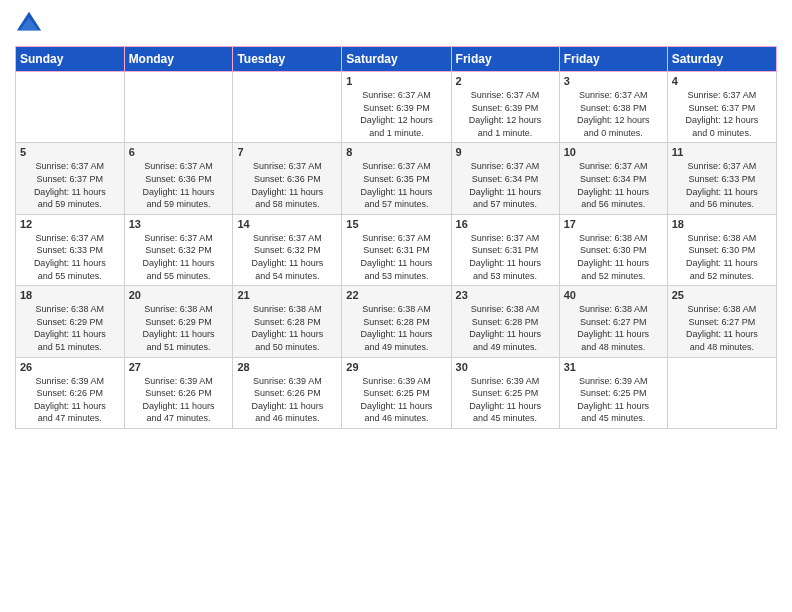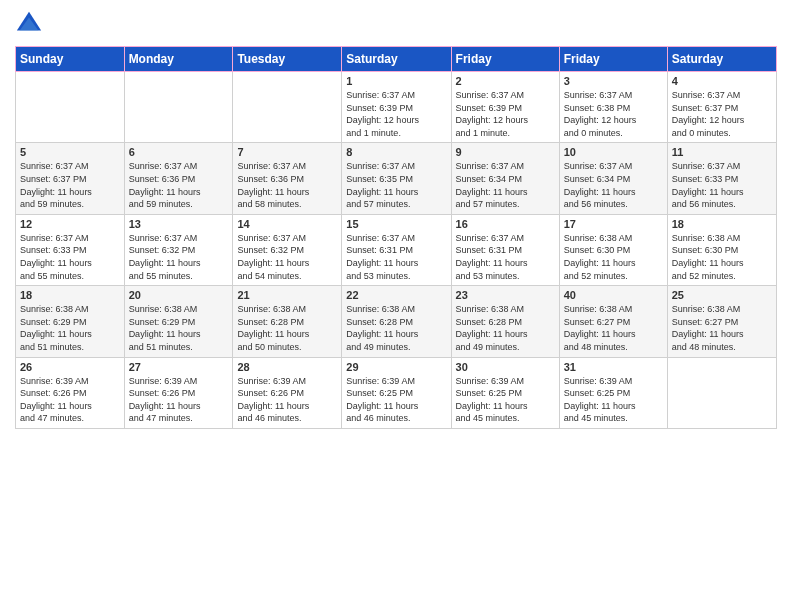--- a/index.html
+++ b/index.html
@@ -88,20 +88,21 @@
     .day-num {
       font-size: 11px;
       font-weight: bold;
       margin-bottom: 2px;
       display: block;
     }
     .day-info {
       font-size: 9px;
       line-height: 1.4;
       color: #333;
+      text-align: center;
     }
     .empty-cell {
       background: #f9f9f9;
     }
   </style>
 </head>
 <body>
 
 <div class="page">
   <div class="header">

